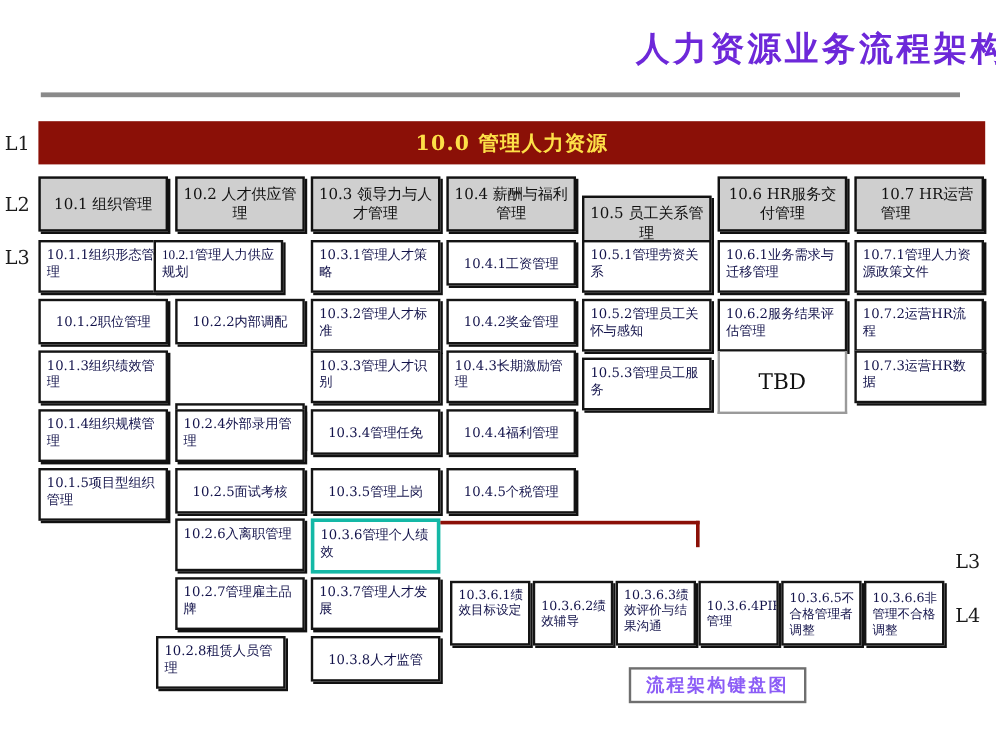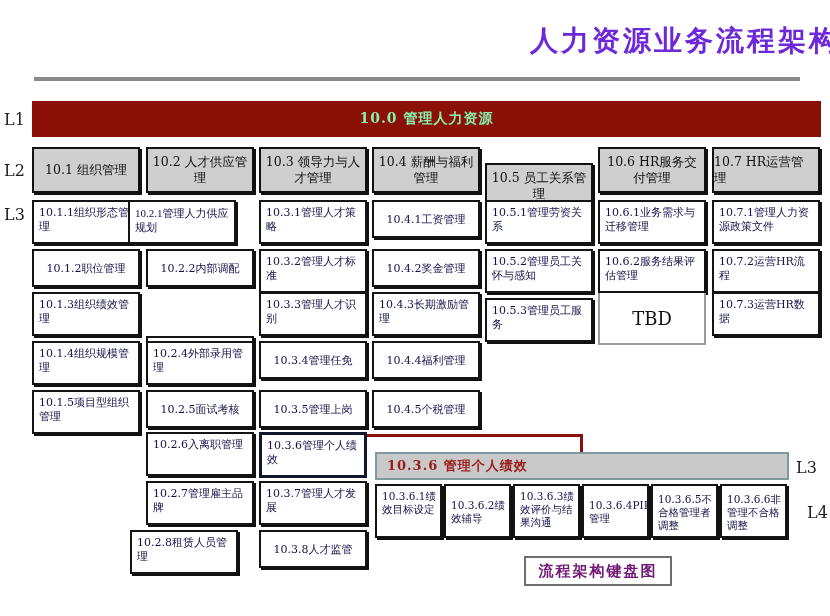--- a/index.html
+++ b/index.html
@@ -32,24 +32,24 @@
   .lvl-label{
     position:absolute;
     font-family:"DejaVu Serif","Liberation Serif",serif;
     font-size:16px;color:#1b1b1b;font-weight:400;
   }
 
   
   .l1-band{
     position:absolute;left:32px;top:101px;width:789px;height:36px;
     background:#8b1007;
-    color:#86efac;
-    display:flex;align-items:center;justify-content:center;
-    font-family:"DejaVu Serif","Liberation Serif",serif;
-    font-weight:700;font-size:14px;letter-spacing:1px;
+    color:#fde047;
+    display:flex;align-items:center;justify-content:center;
+    font-family:"DejaVu Serif","Liberation Serif",serif;
+    font-weight:700;font-size:17px;letter-spacing:1px;
   }
 
   
   .box{
     position:absolute;
     box-sizing:border-box;
     background:#ffffff;
     border:2px solid #141414;
     box-shadow:2px 2px 0 #111111;
     font-family:"DejaVu Serif","Liberation Serif",serif;
@@ -69,21 +69,21 @@
     padding:2px 4px;
     border:2px solid #111111;
   }
   .box.center{display:flex;align-items:center;justify-content:center;text-align:center;}
   .box.tbd{
     border:none;box-shadow:none;background:transparent;
     display:flex;align-items:center;justify-content:center;
     font-size:18px;color:#111111;
   }
   .box.highlight{
-    border:3px solid #0f172a;
+    border:3px solid #14b8a6;
     box-shadow:none;
   }
 
   
   .detail-bar{
     position:absolute;
     box-sizing:border-box;
     background:#c9c9c9;
     border:2px solid #7d9a9e;
     display:flex;align-items:center;
@@ -110,36 +110,36 @@
   .conn{position:absolute;background:#8b1007;}
 
   
   .legend{
     position:absolute;
     box-sizing:border-box;
     border:2px solid #6f6f6f;
     background:#ffffff;
     display:flex;align-items:center;justify-content:center;
     font-family:"DejaVu Serif","Liberation Serif",serif;
-    font-weight:700;font-size:15px;letter-spacing:2px;color:#701a75;
+    font-weight:700;font-size:15px;letter-spacing:2px;color:#8b5cf6;
   }
 </style>
 </head>
 <body>
 
 <div id="stage">
 
   <div class="title">人力资源业务流程架构</div>
   <div class="title-rule"></div>
 
   <div class="lvl-label" style="left:4px;top:110px;">L1</div>
   <div class="lvl-label" style="left:4px;top:161px;">L2</div>
   <div class="lvl-label" style="left:4px;top:205px;">L3</div>
   <div class="lvl-label" style="left:796px;top:458px;">L3</div>
-  <div class="lvl-label" style="left:796px;top:503px;margin-left:11px;">L4</div>
+  <div class="lvl-label" style="left:796px;top:503px;">L4</div>
 
   <div class="l1-band">
     <span>10.0 管理人力资源</span>
   </div>
 
   <div class="box l2" style="left:32px;top:147px;width:108px;height:46px;">
       <span>10.1 组织管理</span>
     </div>
   <div class="box l2" style="left:146px;top:147px;width:108px;height:46px;">
       <span>10.2 人才供应管理</span>
@@ -149,21 +149,21 @@
     </div>
   <div class="box l2" style="left:372px;top:147px;width:108px;height:46px;">
       <span>10.4 薪酬与福利管理</span>
     </div>
   <div class="box l2" style="left:485px;top:163px;width:108px;height:46px;">
       <span>10.5 员工关系管理</span>
     </div>
   <div class="box l2" style="left:598px;top:147px;width:108px;height:46px;">
       <span>10.6 HR服务交付管理</span>
     </div>
-  <div class="box l2" style="left:712px;top:147px;width:108px;height:46px;display:flex;align-items:center;justify-content:flex-start;text-align:left;padding-left:0;">
+  <div class="box l2" style="left:712px;top:147px;width:108px;height:46px;display:flex;align-items:center;justify-content:flex-start;text-align:left;padding-left:20px;">
       <span>10.7 HR运营管理</span>
     </div>
 
   <div class="box" style="left:32px;top:200px;width:108px;height:44px;"><span>10.1.1组织形态管理</span></div>
   <div class="box center" style="left:32px;top:249px;width:108px;height:38px;">
       <span>10.1.2职位管理</span>
     </div>
   <div class="box" style="left:32px;top:292px;width:108px;height:44px;"><span>10.1.3组织绩效管理</span></div>
   <div class="box" style="left:32px;top:341px;width:108px;height:44px;"><span>10.1.4组织规模管理</span></div>
   <div class="box" style="left:32px;top:390px;width:108px;height:44px;"><span>10.1.5项目型组织管理</span></div>
@@ -222,23 +222,20 @@
       <span>TBD</span>
     </div>
 
   <div class="box" style="left:712px;top:200px;width:108px;height:44px;"><span>10.7.1管理人力资源政策文件</span></div>
   <div class="box" style="left:712px;top:249px;width:108px;height:44px;"><span>10.7.2运营HR流程</span></div>
   <div class="box" style="left:712px;top:292px;width:108px;height:44px;"><span>10.7.3运营HR数据</span></div>
 
   <div class="conn" style="left:367px;top:434px;width:216px;height:3px;"></div>
   <div class="conn" style="left:580px;top:434px;width:3px;height:22px;"></div>
 
-  <div class="detail-bar" style="left:375px;top:452px;width:414px;height:28px;">
-    <span>10.3.6 管理个人绩效</span>
-  </div>
 
   <div class="l4box" style="left:375px;top:484px;width:67px;height:54px;"><span>10.3.6.1绩效目标设定</span></div>
   <div class="l4box" style="left:444px;top:484px;width:67px;height:54px;display:flex;align-items:center;">
       <span>10.3.6.2绩效辅导</span>
     </div>
   <div class="l4box" style="left:513px;top:484px;width:67px;height:54px;"><span>10.3.6.3绩效评价与结果沟通</span></div>
   <div class="l4box" style="left:582px;top:484px;width:67px;height:54px;display:flex;align-items:center;">
       <span>10.3.6.4PIP管理</span>
     </div>
   <div class="l4box" style="left:651px;top:484px;width:67px;height:54px;display:flex;align-items:center;">

